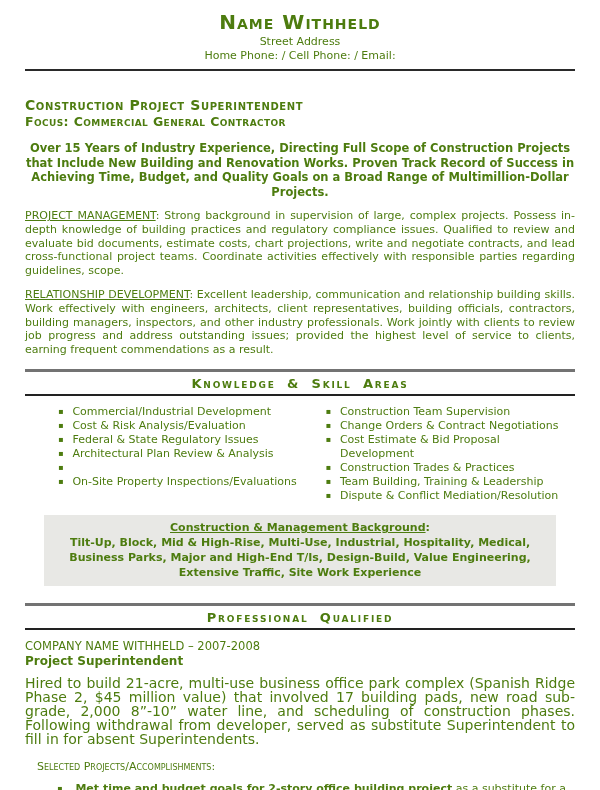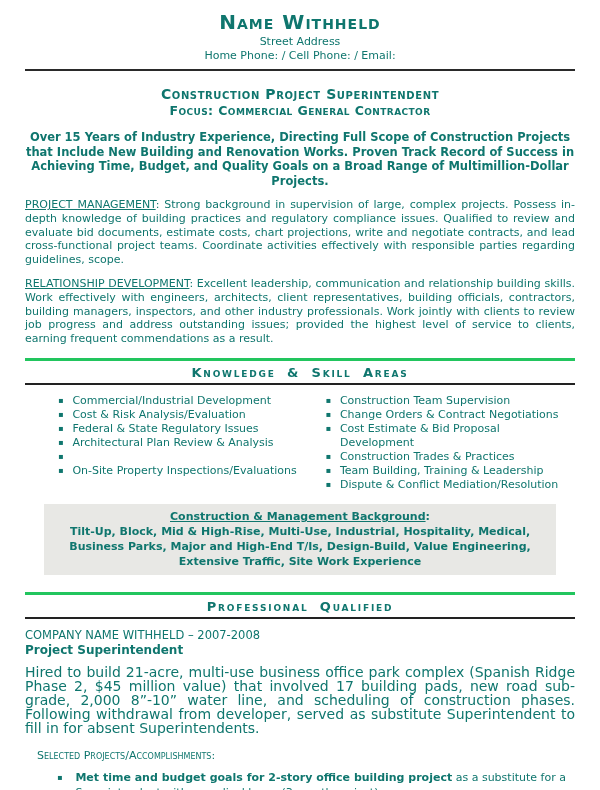--- a/index.html
+++ b/index.html
@@ -1,38 +1,38 @@
 <!DOCTYPE html>
 <html><head>
 <meta charset="utf-8">
 <style>
   html,body{margin:0;padding:0;background:#ffffff;}
   .page{
     width:600px;height:790px;box-sizing:border-box;
     padding:8px 25px 10px 25px;overflow:hidden;
     font-family:"DejaVu Sans","Liberation Sans",sans-serif;
-    color:#0f766e;background:#ffffff;
+    color:#4d7c0f;background:#ffffff;
   }
   
   .hdr{text-align:center;}
   .hdr-name{font-size:20px;font-weight:bold;font-variant:small-caps;letter-spacing:1px;margin:2px 0 1px 0;}
   .hdr-street{font-size:11px;line-height:14px;}
   .hdr-contact{font-size:11px;line-height:14px;}
   .hdr-rule{border:none;border-top:2px solid #2a2a2a;margin:6px 0 0 0;}
   
-  .title-block{text-align:center;margin-top:15px;}
+  .title-block{margin-top:26px;}
   .doc-title{font-size:14px;font-weight:bold;font-variant:small-caps;letter-spacing:0.6px;line-height:17px;}
   .doc-focus{font-size:12.5px;font-weight:bold;font-variant:small-caps;letter-spacing:0.4px;line-height:16px;}
   
   .summary{font-size:11.5px;font-weight:bold;text-align:center;line-height:14.6px;margin-top:11px;}
   
   .qual{font-size:11px;line-height:13.6px;text-align:justify;margin-top:10px;}
   .qual .lbl{text-decoration:underline;}
   
-  .sect{border-top:3px solid #22c55e;border-bottom:2px solid #222;text-align:center;
+  .sect{border-top:3px solid #737373;border-bottom:2px solid #222;text-align:center;
         font-size:13px;font-weight:bold;font-variant:small-caps;letter-spacing:1.8px;word-spacing:5px;
         padding:4px 0 3px 0;}
   .sect-skills{margin-top:13px;}
   .sect-exp{margin-top:17px;}
   
   .skills-cols{display:flex;margin-top:9px;}
   .skill-col{list-style:none;margin:0;padding:0;flex:1;}
   .skill-col.left{padding-left:33px;}
   .skill-col.right{padding-left:18px;}
   .skill-item{font-size:11px;line-height:14px;display:flex;}

